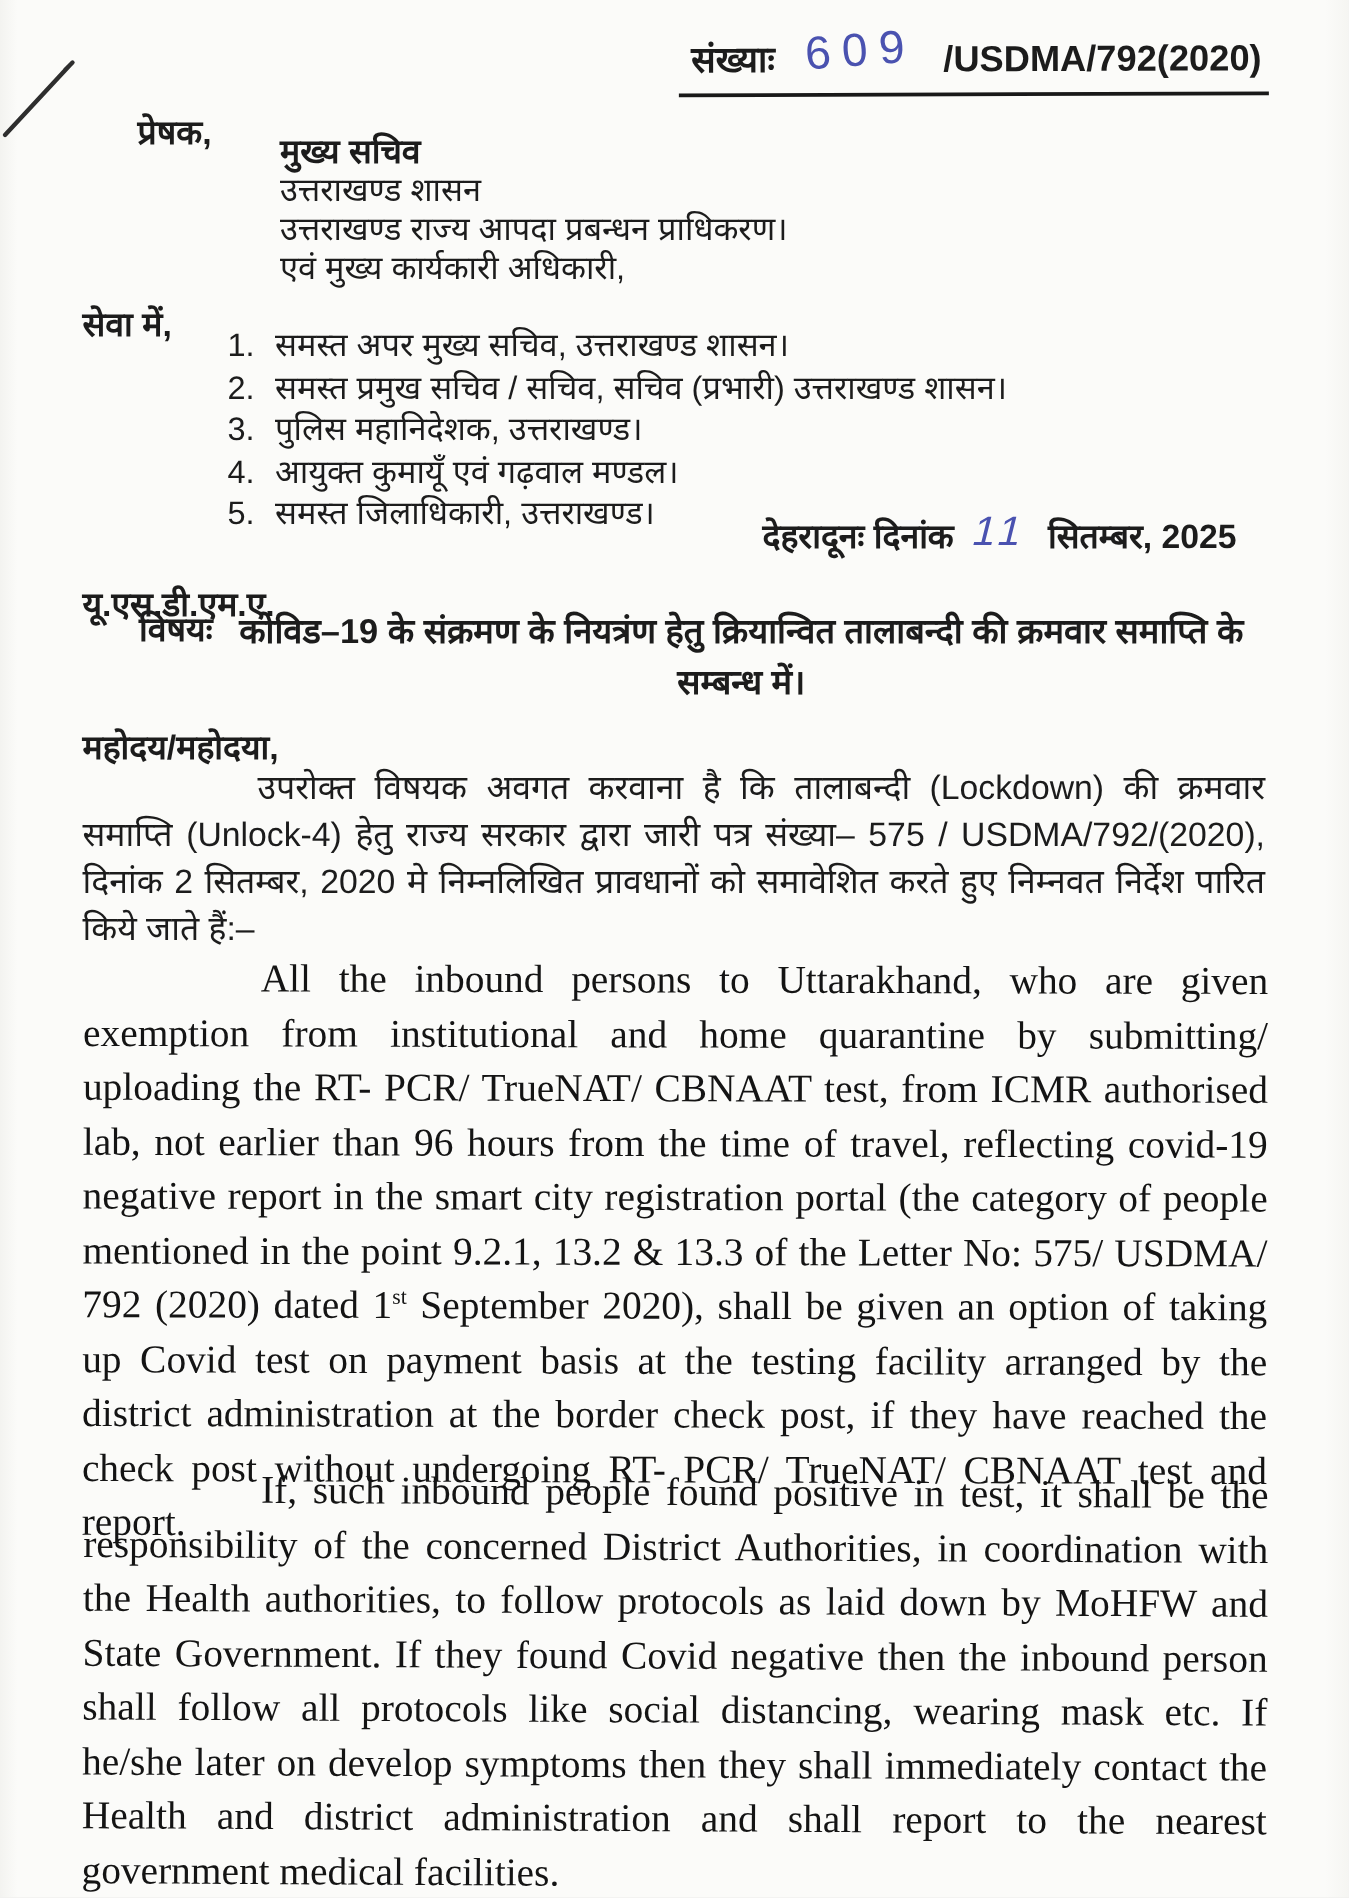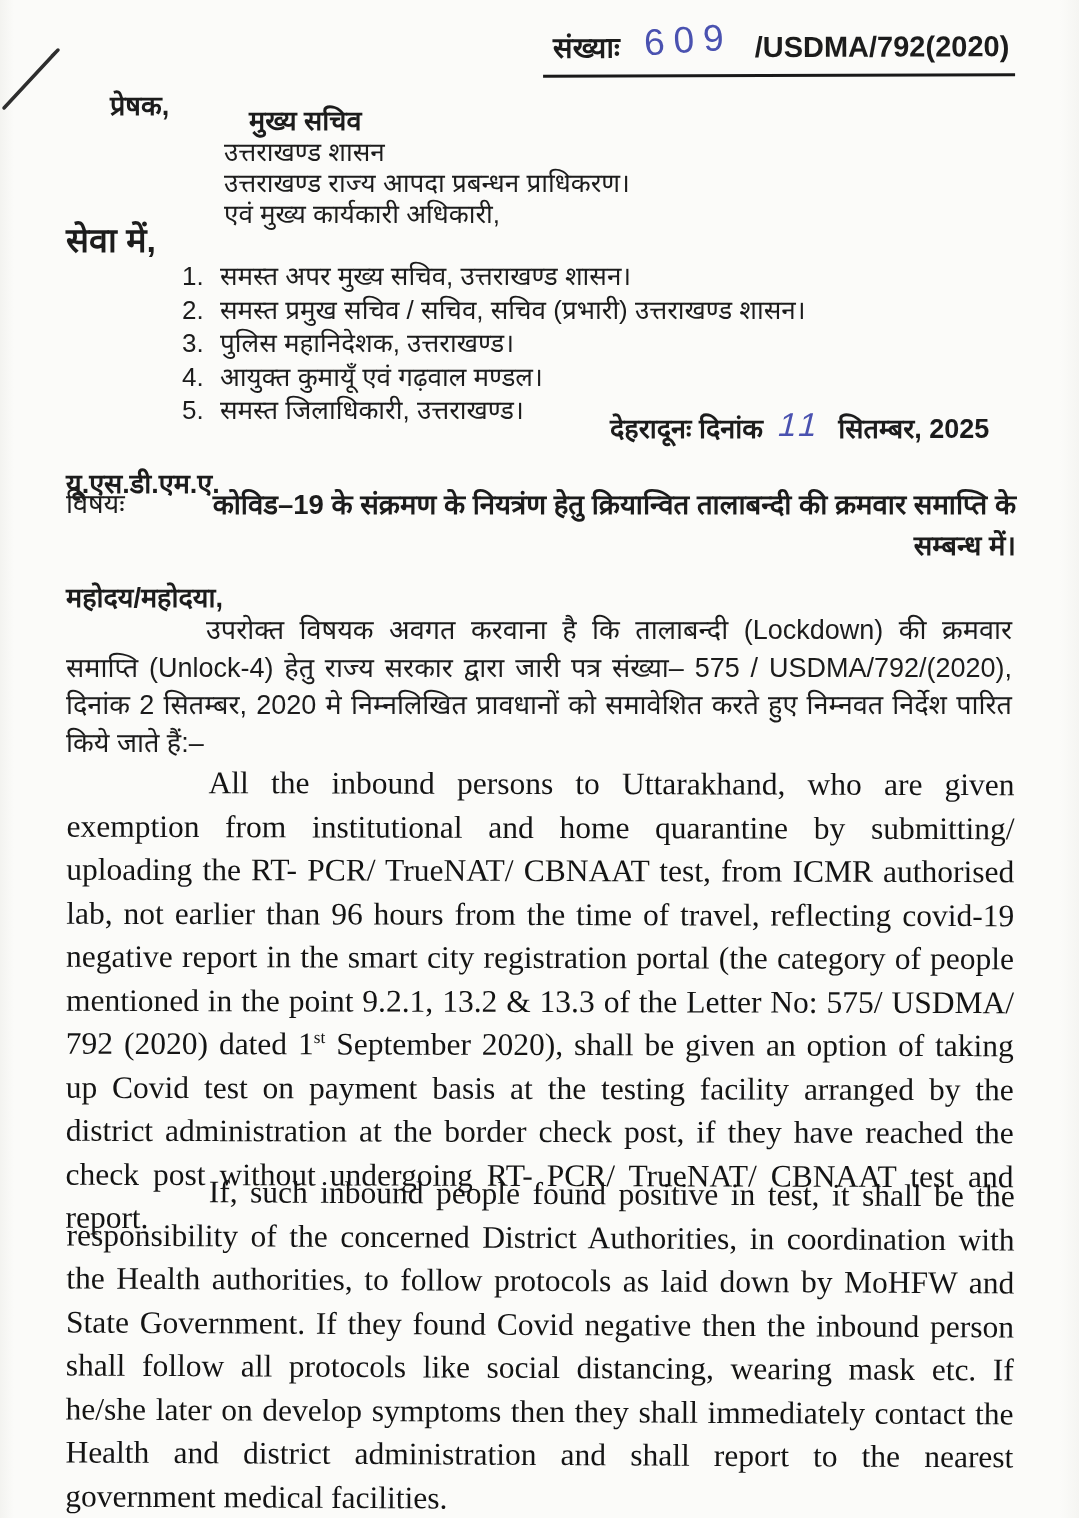--- a/index.html
+++ b/index.html
@@ -32,40 +32,40 @@
     position:relative;top:-5px;
     margin:0 14px 0 16px;
     transform:rotate(-4deg);
   }
 
   
   .corner-tick{top:34px;left:0;}
 
   .from-label{left:66px;top:86px;font-size:27px;font-weight:700;margin-left:44px;}
   .sender{left:224px;top:106px;font-size:26px;line-height:31px;}
-  .sender .line1{font-weight:700;font-size:27px;margin-left:25px;}
+  .sender .line1{font-weight:700;font-size:27px;}
 
-  .to-label{left:66px;top:216px;font-size:34px;font-weight:700;}
+  .to-label{left:66px;top:240px;font-size:27px;font-weight:700;}
   .to-list{left:182px;top:260px;font-size:26px;line-height:33.5px;}
   .to-item{display:flex;}
   .to-item .num{width:38px;flex:0 0 38px;}
 
   .dateline{top:408px;left:610px;font-size:27px;font-weight:700;white-space:nowrap;}
   .day-num{
     display:inline-block;color:#4a52b0;font-weight:400;
     font-size:33px;letter-spacing:4px;
     transform:skewX(-14deg);
     position:relative;top:-2px;margin:0 10px 0 8px;
   }
 
   .org-abbr{left:66px;top:440px;font-size:27px;font-weight:700;margin-top:24px;}
 
   .subject-row{left:66px;top:484px;width:950px;display:flex;}
-  .subject-label{flex:0 0 104px;font-size:27px;font-weight:400;}
-  .subject-text{flex:1;font-size:27.5px;font-weight:700;line-height:41px;text-align:right;}
+  .subject-label{flex:0 0 104px;font-size:27px;font-weight:700;text-align:right;}
+  .subject-text{flex:1;font-size:27.5px;font-weight:700;line-height:41px;text-align:center;}
 
   .salutation{left:66px;top:578px;font-size:27px;font-weight:700;text-align:center;}
 
   .intro{
     left:66px;top:612px;width:946px;
     font-size:27px;line-height:37.5px;
     text-align:justify;text-indent:140px;
   }
   .intro .lat{font-weight:400;}
 

